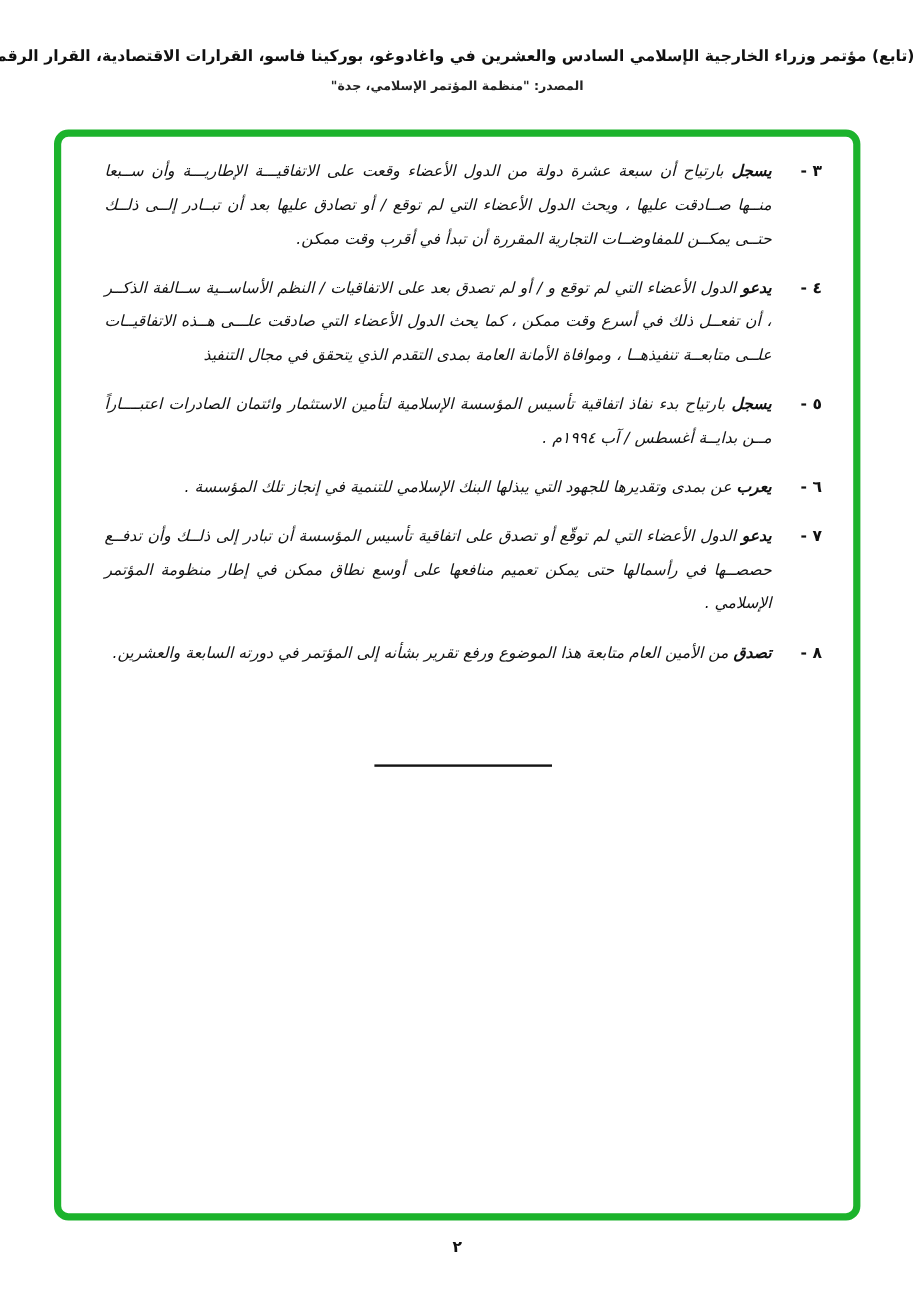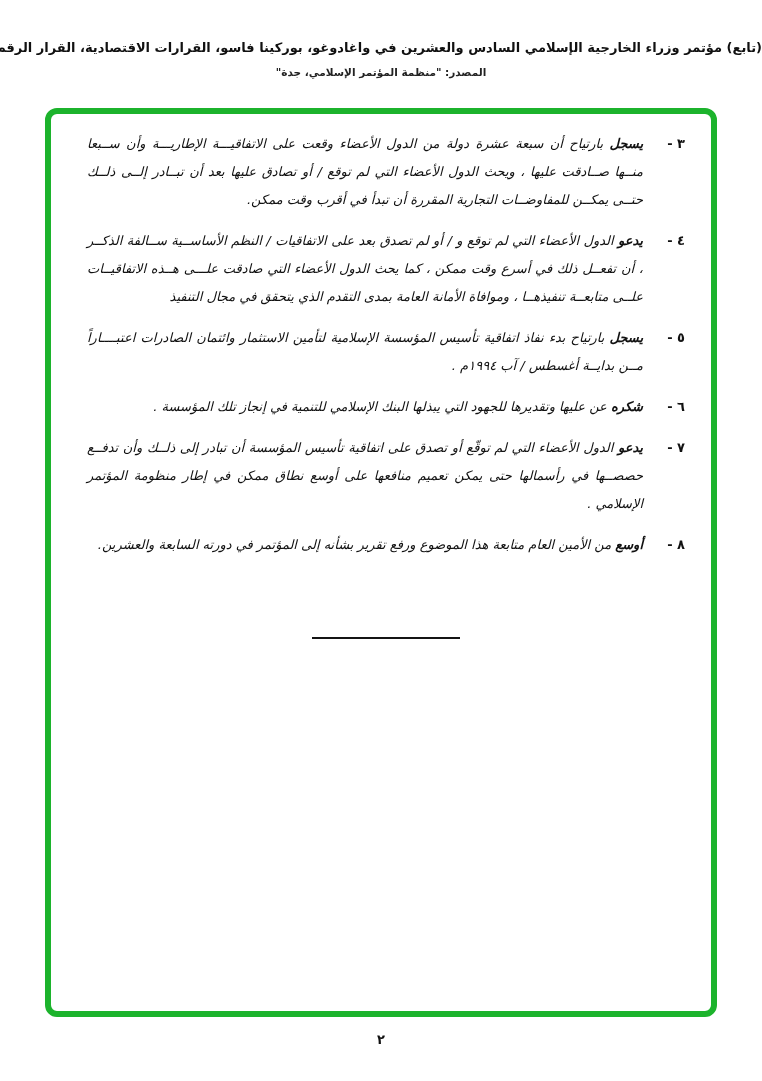--- a/index.html
+++ b/index.html
@@ -102,29 +102,29 @@
     <div class="item-body"><span class="item-lead">يدعو</span><span> الدول الأعضاء التي لم توقع و / أو لم تصدق بعد على الاتفاقيات / النظم الأساســية ســالفة الذكــر ، أن تفعــل ذلك في أسرع وقت ممكن ، كما يحث الدول الأعضاء التي صادقت علـــى هــذه الاتفاقيــات علــى متابعــة تنفيذهــا ، وموافاة الأمانة العامة بمدى التقدم الذي يتحقق في مجال التنفيذ</span></div>
   </div>
 
   <div class="item">
     <div class="item-number">٥ -</div>
     <div class="item-body"><span class="item-lead">يسجل</span><span> بارتياح بدء نفاذ اتفاقية تأسيس المؤسسة الإسلامية لتأمين الاستثمار وائتمان الصادرات اعتبــــاراً مــن بدايــة أغسطس / آب ١٩٩٤م .</span></div>
   </div>
 
   <div class="item">
     <div class="item-number">٦ -</div>
-    <div class="item-body"><span class="item-lead">شكره</span><span> عن عليها وتقديرها للجهود التي يبذلها البنك الإسلامي للتنمية في إنجاز تلك المؤسسة .</span></div>
+    <div class="item-body"><span class="item-lead">يعرب</span><span> عن بمدى وتقديرها للجهود التي يبذلها البنك الإسلامي للتنمية في إنجاز تلك المؤسسة .</span></div>
   </div>
 
   <div class="item">
     <div class="item-number">٧ -</div>
     <div class="item-body"><span class="item-lead">يدعو</span><span> الدول الأعضاء التي لم توقّع أو تصدق على اتفاقية تأسيس المؤسسة أن تبادر إلى ذلــك وأن تدفــع حصصــها في رأسمالها حتى يمكن تعميم منافعها على أوسع نطاق ممكن في إطار منظومة المؤتمر الإسلامي .</span></div>
   </div>
 
   <div class="item">
     <div class="item-number">٨ -</div>
-    <div class="item-body"><span class="item-lead">أوسع</span><span> من الأمين العام متابعة هذا الموضوع ورفع تقرير بشأنه إلى المؤتمر في دورته السابعة والعشرين.</span></div>
+    <div class="item-body"><span class="item-lead">تصدق</span><span> من الأمين العام متابعة هذا الموضوع ورفع تقرير بشأنه إلى المؤتمر في دورته السابعة والعشرين.</span></div>
   </div>
 
   <div class="section-divider"></div>
 </div>
 
 <div class="page-number">٢</div>
 
 </body></html>

